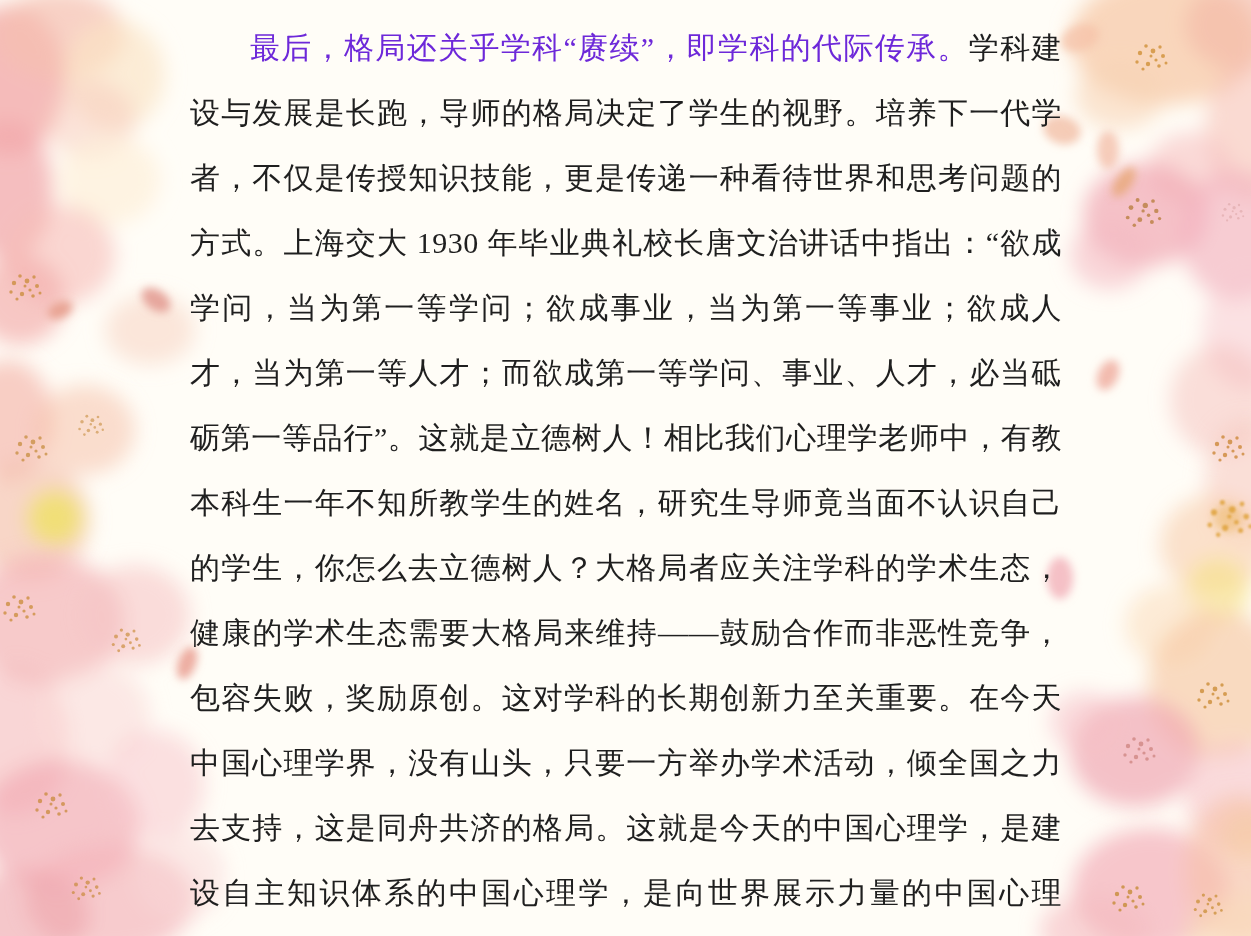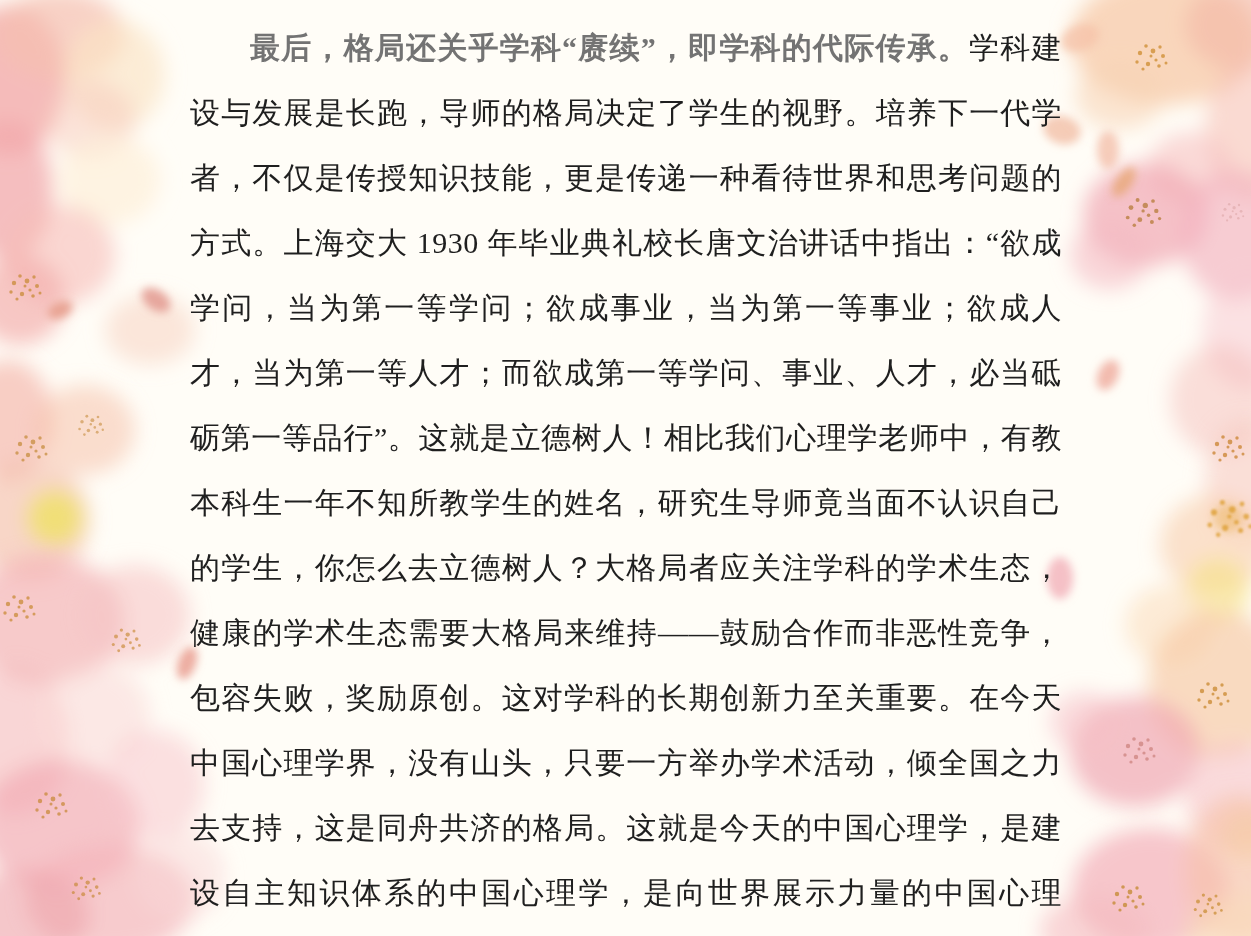--- a/index.html
+++ b/index.html
@@ -28,22 +28,22 @@
     color: #1f1f1f;
     text-align: justify;
     text-justify: inter-character;
   }
   .text-block p {
     margin: 0;
     text-indent: 2em;
     letter-spacing: 0.5px;
   }
   .lead {
-    font-weight: 700;
-    color: #737373;
+    font-weight: 400;
+    color: #6d28d9;
   }
 </style>
 </head>
 <body>
 
 <div class="page">
 
   <svg class="deco" viewBox="0 0 1251 936" xmlns="http://www.w3.org/2000/svg">
     <defs>
       <filter id="soft" x="-80%" y="-80%" width="260%" height="260%">

